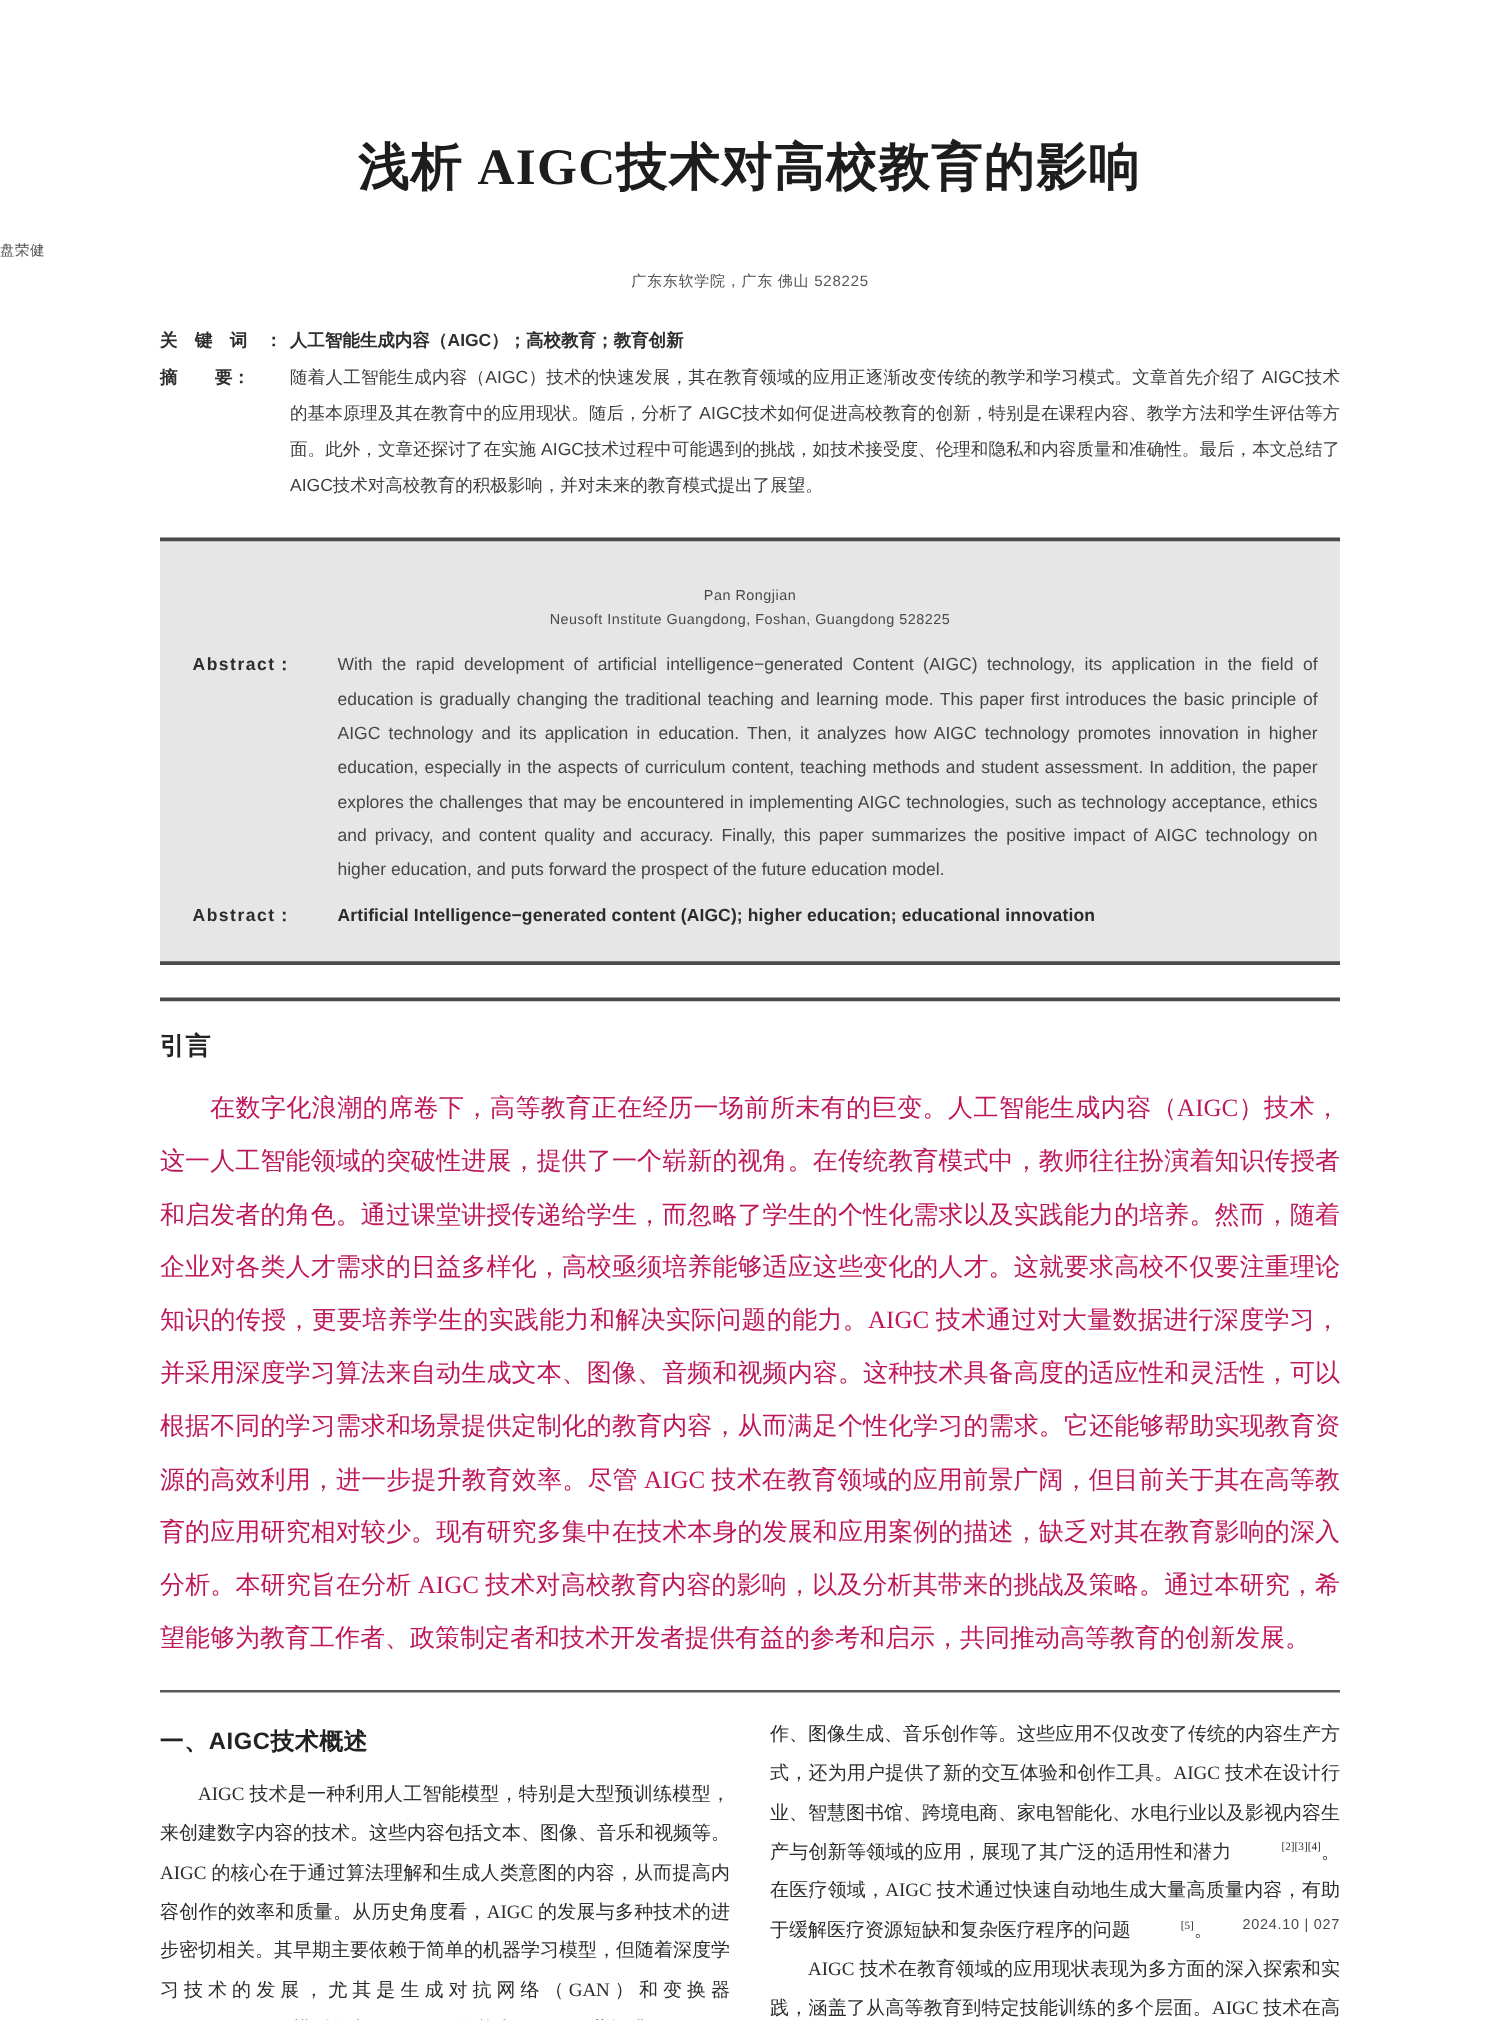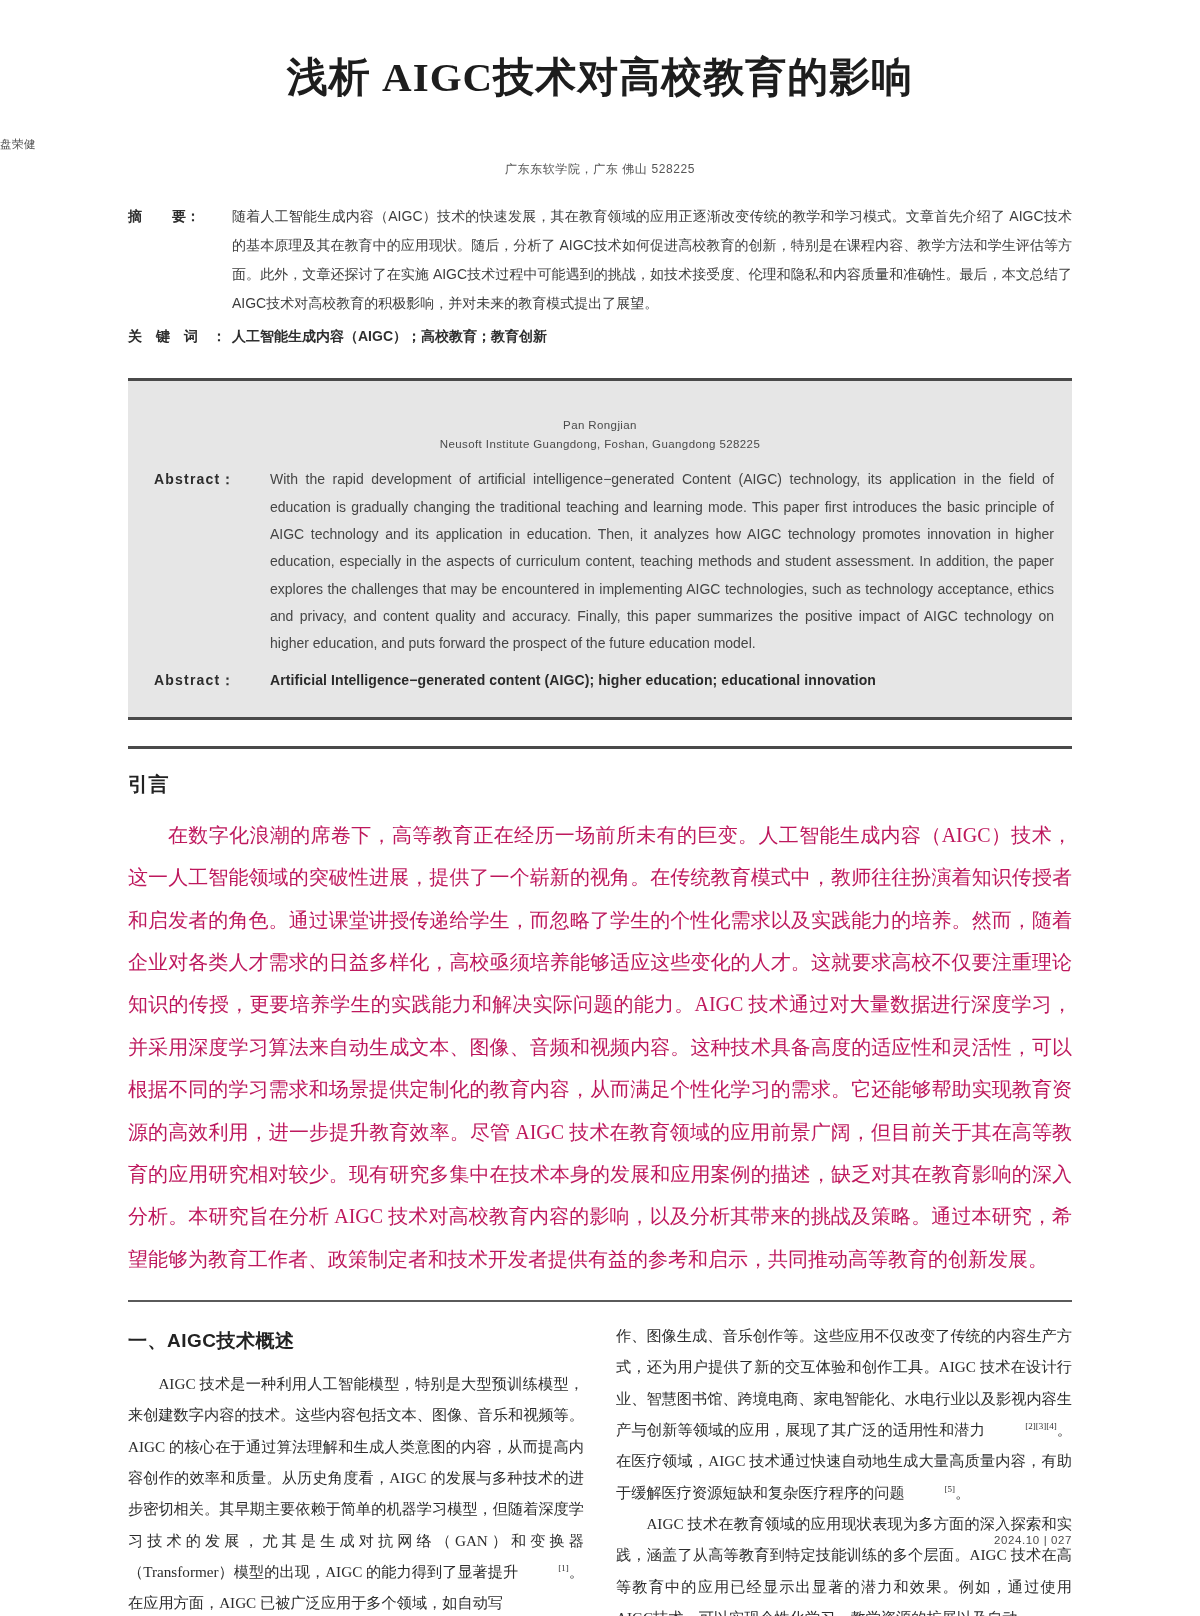--- a/index.html
+++ b/index.html
@@ -26,21 +26,21 @@
 
   
   .title-cn {
     text-align: center;
     font-family: "Liberation Serif", serif;
     font-size: 41px;
     font-weight: 700;
     letter-spacing: 1px;
     color: #1d1d1d;
     margin: 0;
-    padding-top: 52px;
+    padding-top: 108px;
     line-height: 1.25;
   }
   .author-cn {
     text-align: left;
     font-size: 11.5px;
     color: #4d4d4d;
     margin-top: 34px;
     letter-spacing: 0.5px;
   }
   .affil-cn {
@@ -203,30 +203,30 @@
 </head>
 <body>
 
 <div class="page">
 
   <h1 class="title-cn">浅析 AIGC技术对高校教育的影响</h1>
   <div class="author-cn">盘荣健</div>
   <div class="affil-cn">广东东软学院，广东 佛山 528225</div>
 
   <div class="abs-wrap">
+    <div class="abs-row kw-row">
+      <div class="abs-label">关　键　词　：</div>
+      <div class="abs-body">人工智能生成内容（AIGC）；高校教育；教育创新</div>
+    </div>
     <div class="abs-row">
       <div class="abs-label">
         <span>摘</span><span class="sp"></span><span>要</span><span>：</span>
       </div>
       <div class="abs-body">随着人工智能生成内容（AIGC）技术的快速发展，其在教育领域的应用正逐渐改变传统的教学和学习模式。文章首先介绍了 AIGC技术的基本原理及其在教育中的应用现状。随后，分析了 AIGC技术如何促进高校教育的创新，特别是在课程内容、教学方法和学生评估等方面。此外，文章还探讨了在实施 AIGC技术过程中可能遇到的挑战，如技术接受度、伦理和隐私和内容质量和准确性。最后，本文总结了 AIGC技术对高校教育的积极影响，并对未来的教育模式提出了展望。</div>
     </div>
-    <div class="abs-row kw-row">
-      <div class="abs-label">关　键　词　：</div>
-      <div class="abs-body">人工智能生成内容（AIGC）；高校教育；教育创新</div>
-    </div>
   </div>
 
   <div class="en-box">
     <div class="author-en">Pan Rongjian</div>
     <div class="affil-en">Neusoft Institute Guangdong, Foshan, Guangdong  528225</div>
 
     <div class="en-row">
       <div class="en-label">Abstract：</div>
       <div class="en-body">With the rapid development of artificial intelligence−generated Content (AIGC) technology, its application in the field of education is gradually changing the traditional teaching and learning mode. This paper first introduces the basic principle of AIGC technology and its application in education. Then, it analyzes how AIGC technology promotes innovation in higher education, especially in the aspects of curriculum content, teaching methods and student assessment. In addition, the paper explores the challenges that may be encountered in implementing AIGC technologies, such as technology acceptance, ethics and privacy, and content quality and accuracy. Finally, this paper summarizes the positive impact of AIGC technology on higher education, and puts forward the prospect of the future education model.</div>
     </div>

